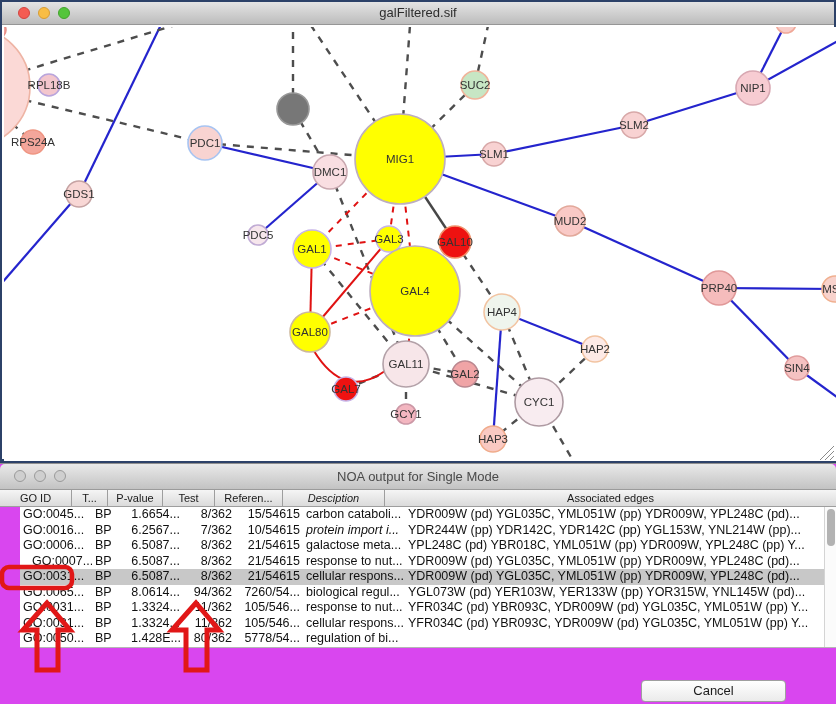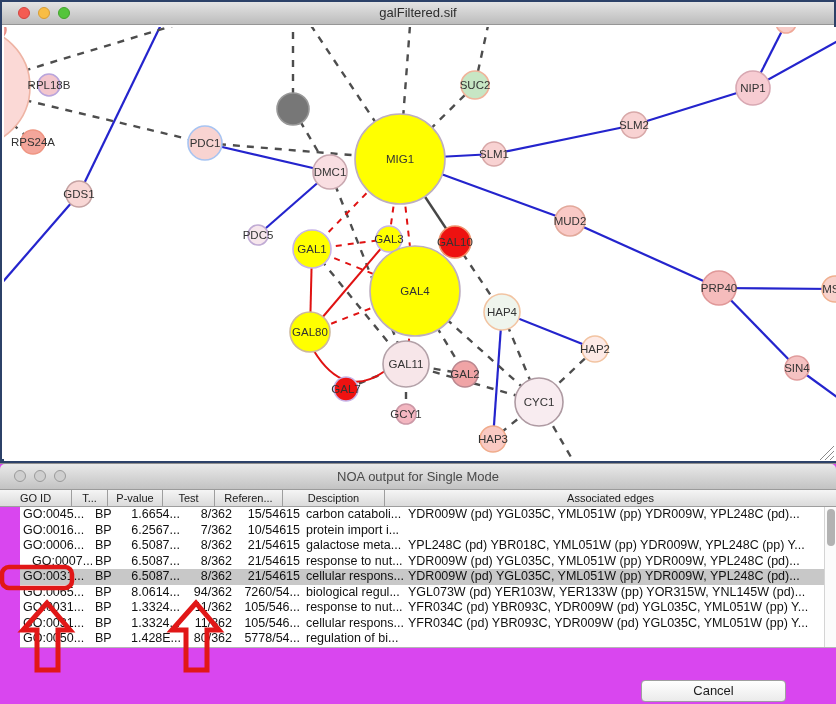--- a/index.html
+++ b/index.html
@@ -190,40 +190,41 @@
     <span class="glight g2"></span>
     <span class="glight g3"></span>
     <div class="title">NOA output for Single Mode</div>
   </div>
   <div class="thead" id="thead">
       <div class="th" style="width: 72px;">GO ID</div>
       <div class="th" style="width: 36px;">T...</div>
       <div class="th" style="width: 55px;">P-value</div>
       <div class="th" style="width: 52px;">Test</div>
       <div class="th" style="width: 68px;">Referen...</div>
-      <div class="th" style="width: 102px;">Desciption</div>
+      <div class="th" style="width: 102px; font-style: italic;">Desciption</div>
       <div class="th" style="width: 427px; flex: 1 1 0%;">Associated edges</div>
     </div>
   <div class="tbody" id="tbody">
     <div class="trow">
         <div class="td" style="width: 72px;">GO:0045...</div>
         <div class="td" style="width: 36px;">BP</div>
         <div class="td r" style="width: 55px;">1.6654...</div>
         <div class="td r" style="width: 52px;">8/362</div>
         <div class="td r" style="width: 68px;">15/54615</div>
         <div class="td" style="width: 102px;">carbon cataboli...</div>
         <div class="td" style="width: 427px; flex: 1 1 0%;">YDR009W (pd) YGL035C, YML051W (pp) YDR009W, YPL248C (pd)...</div>
       </div>
       <div class="trow">
         <div class="td" style="width: 72px;">GO:0016...</div>
         <div class="td" style="width: 36px;">BP</div>
         <div class="td r" style="width: 55px;">6.2567...</div>
         <div class="td r" style="width: 52px;">7/362</div>
         <div class="td r" style="width: 68px;">10/54615</div>
-        <div class="td" style="width: 102px;">protein import i...</div>
+        <div class="td" style="width: 102px; font-style: italic;">protein import i...</div>
+        <div class="td" style="width: 427px; flex: 1 1 0%;">YDR244W (pp) YDR142C, YDR142C (pp) YGL153W, YNL214W (pp)...</div>
       </div>
       <div class="trow">
         <div class="td" style="width: 72px;">GO:0006...</div>
         <div class="td" style="width: 36px;">BP</div>
         <div class="td r" style="width: 55px;">6.5087...</div>
         <div class="td r" style="width: 52px;">8/362</div>
         <div class="td r" style="width: 68px;">21/54615</div>
         <div class="td" style="width: 102px;">galactose meta...</div>
         <div class="td" style="width: 427px; flex: 1 1 0%;">YPL248C (pd) YBR018C, YML051W (pp) YDR009W, YPL248C (pp) Y...</div>
       </div>

